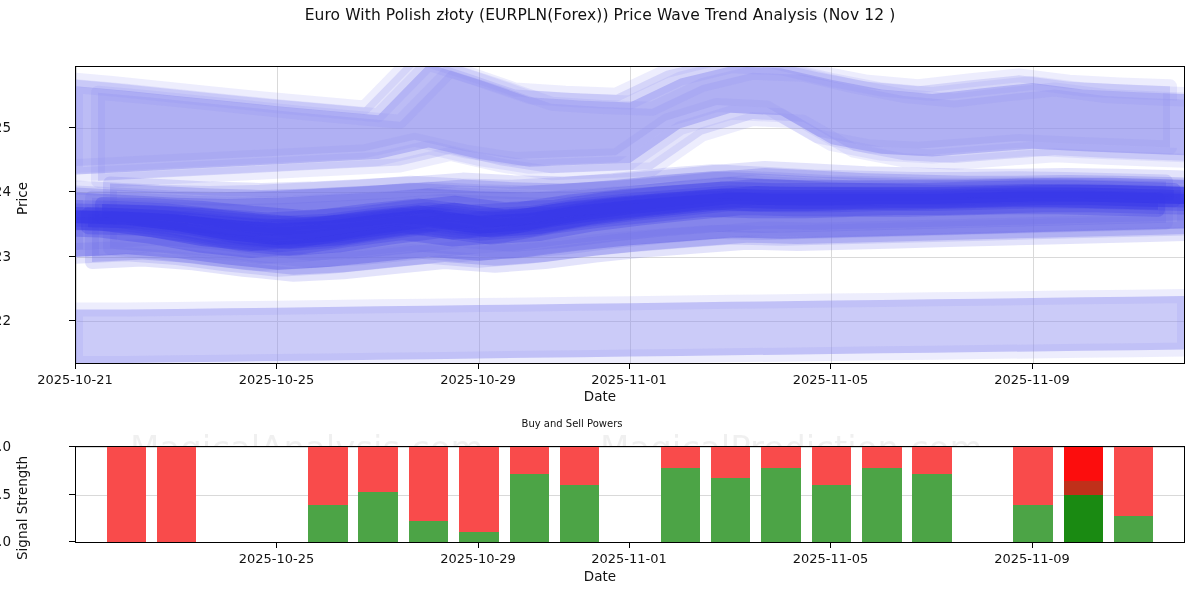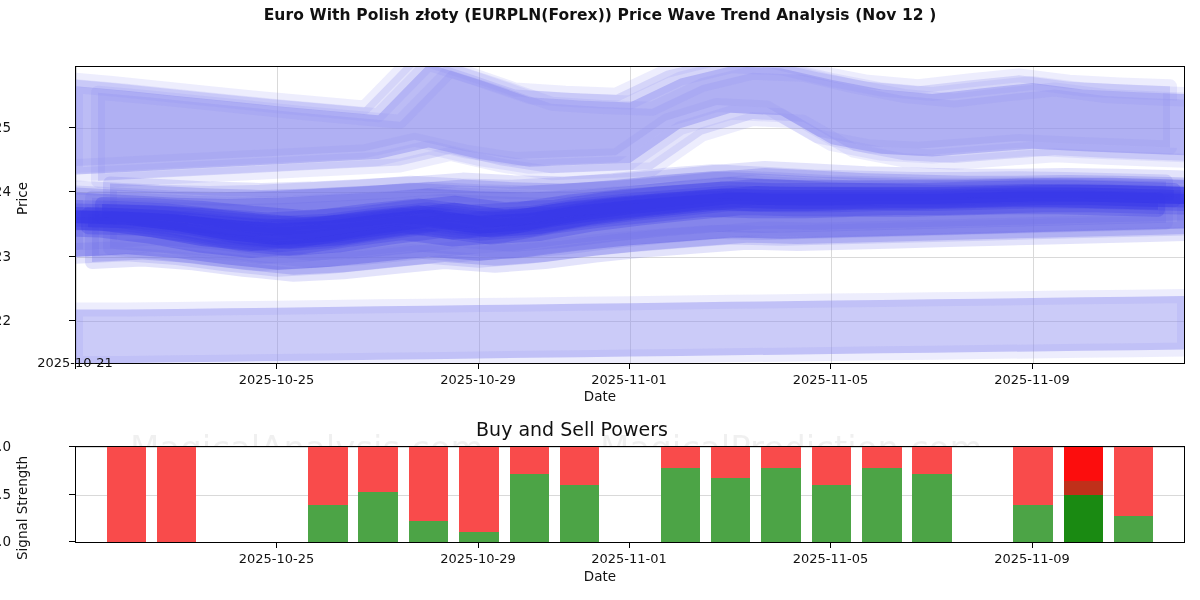--- a/index.html
+++ b/index.html
@@ -1,21 +1,21 @@
 <!DOCTYPE html>
 <html><head>
 <meta charset="utf-8">
 <style>
   html,body{margin:0;padding:0;background:#ffffff;}
   body{width:1200px;height:600px;font-family:"DejaVu Sans","Liberation Sans",sans-serif;color:#000;overflow:hidden;}
   #stage{position:relative;width:1200px;height:600px;}
 
   
   .title-block{position:absolute;left:0;top:4px;width:1200px;text-align:center;line-height:22px;}
-  .title-line{font-size:15.5px;color:#111;letter-spacing:.1px;font-weight:bold;}
+  .title-line{font-size:15.5px;color:#111;letter-spacing:.1px;}
 
   
   #price-panel{position:absolute;left:75px;top:66px;width:1110px;height:298px;
                border:1.3px solid #000;box-sizing:border-box;background:#fff;overflow:hidden;}
   #price-plot{position:absolute;inset:0;}
   .grid-h{position:absolute;left:0;width:100%;height:1px;background:#d9d9d9;}
   .grid-v{position:absolute;top:0;height:100%;width:1px;background:#d9d9d9;}
 
   .ytick{position:absolute;right:1189px;width:120px;text-align:right;font-size:13.5px;color:#111;
          transform:translateY(-50%);white-space:nowrap;}
@@ -25,21 +25,21 @@
 
   .axis-label{position:absolute;font-size:13.5px;color:#111;}
   #price-ylabel{left:14px;top:215px;transform:rotate(-90deg);transform-origin:left top;white-space:nowrap;}
   #price-xlabel{left:0;top:388px;width:1200px;text-align:center;}
 
   
   .wm{position:absolute;font-size:34px;color:#000;opacity:.055;white-space:nowrap;
       font-family:"DejaVu Sans","Liberation Sans",sans-serif;pointer-events:none;}
 
   
-  #signal-title{position:absolute;left:0;top:418px;width:1144px;text-align:center;font-size:19px;color:#111;}
+  #signal-title{position:absolute;left:0;top:418px;width:1144px;text-align:center;font-size:10px;color:#111;}
   #signal-panel{position:absolute;left:75px;top:446px;width:1110px;height:97px;
                 border:1.3px solid #000;box-sizing:border-box;background:#fff;overflow:hidden;}
   #signal-plot{position:absolute;inset:0;}
   .bar{position:absolute;bottom:0;}
   .bar .seg{position:absolute;left:0;width:100%;}
   #signal-ylabel{left:14px;top:560px;transform:rotate(-90deg);transform-origin:left top;white-space:nowrap;}
   #signal-xlabel{left:0;top:568px;width:1200px;text-align:center;}
   .sytick{position:absolute;right:1189px;width:120px;text-align:right;font-size:13.5px;color:#111;
           transform:translateY(-50%);white-space:nowrap;}
 </style>
@@ -92,21 +92,21 @@
   </div>
   <div id="price-ticks">
       <div class="ytick" style="top: 320.174px;">4.22</div>
       <div class="ytick-mark" style="left: 69px; top: 320.174px;"></div>
       <div class="ytick" style="top: 255.826px;">4.23</div>
       <div class="ytick-mark" style="left: 69px; top: 255.826px;"></div>
       <div class="ytick" style="top: 191.478px;">4.24</div>
       <div class="ytick-mark" style="left: 69px; top: 191.478px;"></div>
       <div class="ytick" style="top: 127.13px;">4.25</div>
       <div class="ytick-mark" style="left: 69px; top: 127.13px;"></div>
-      <div class="xtick" style="left: 75px; top: 355px;">2025-10-21</div>
+      <div class="xtick" style="left: 75px; top: 372px;">2025-10-21</div>
       <div class="xtick-mark" style="left: 75px; top: 364px;"></div>
       <div class="xtick" style="left: 276.455px; top: 372px;">2025-10-25</div>
       <div class="xtick-mark" style="left: 276.455px; top: 364px;"></div>
       <div class="xtick" style="left: 477.909px; top: 372px;">2025-10-29</div>
       <div class="xtick-mark" style="left: 477.909px; top: 364px;"></div>
       <div class="xtick" style="left: 629px; top: 372px;">2025-11-01</div>
       <div class="xtick-mark" style="left: 629px; top: 364px;"></div>
       <div class="xtick" style="left: 830.455px; top: 372px;">2025-11-05</div>
       <div class="xtick-mark" style="left: 830.455px; top: 364px;"></div>
       <div class="xtick" style="left: 1031.91px; top: 372px;">2025-11-09</div>

